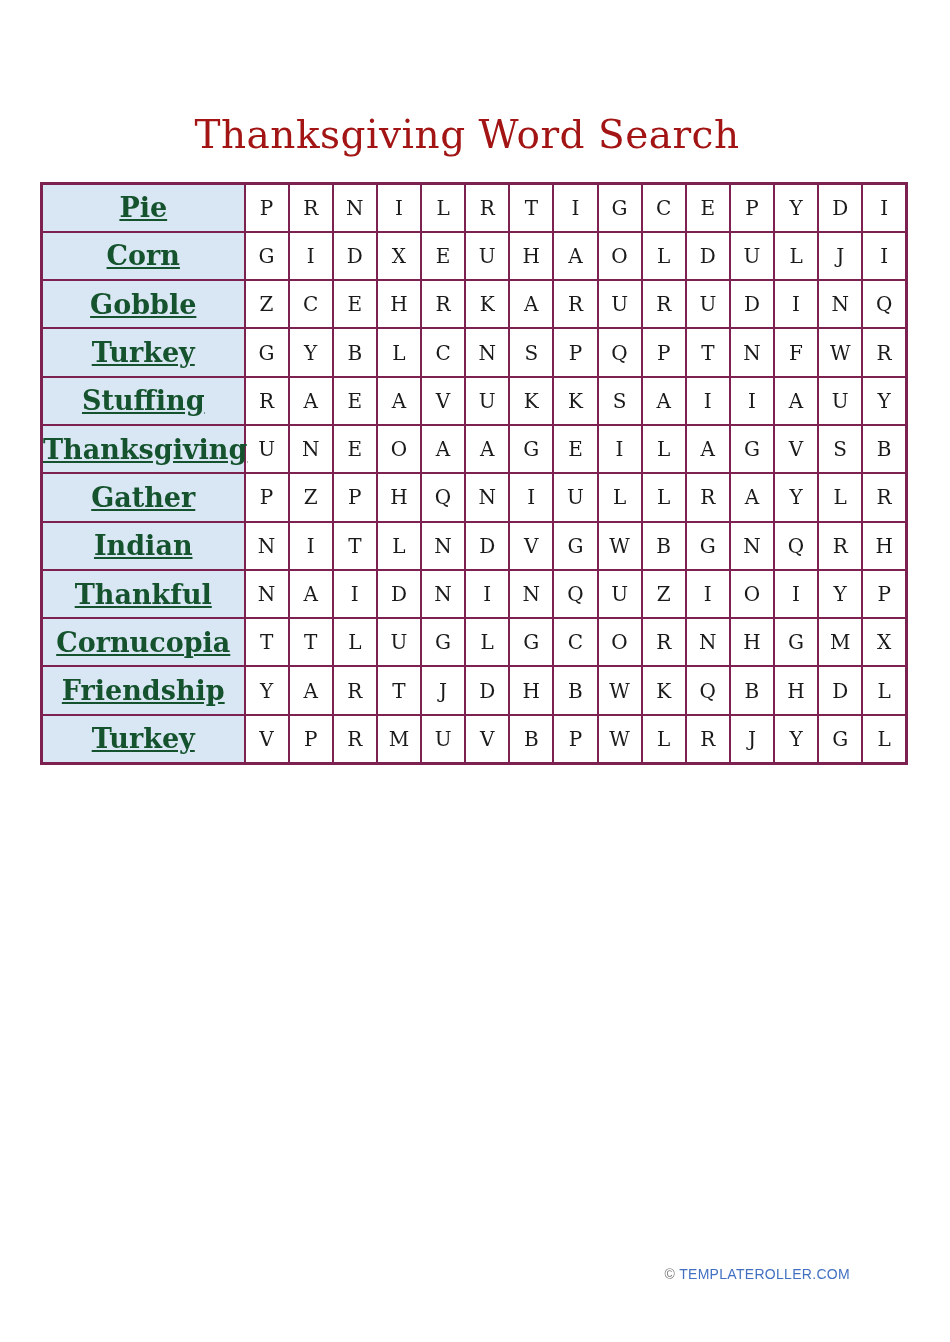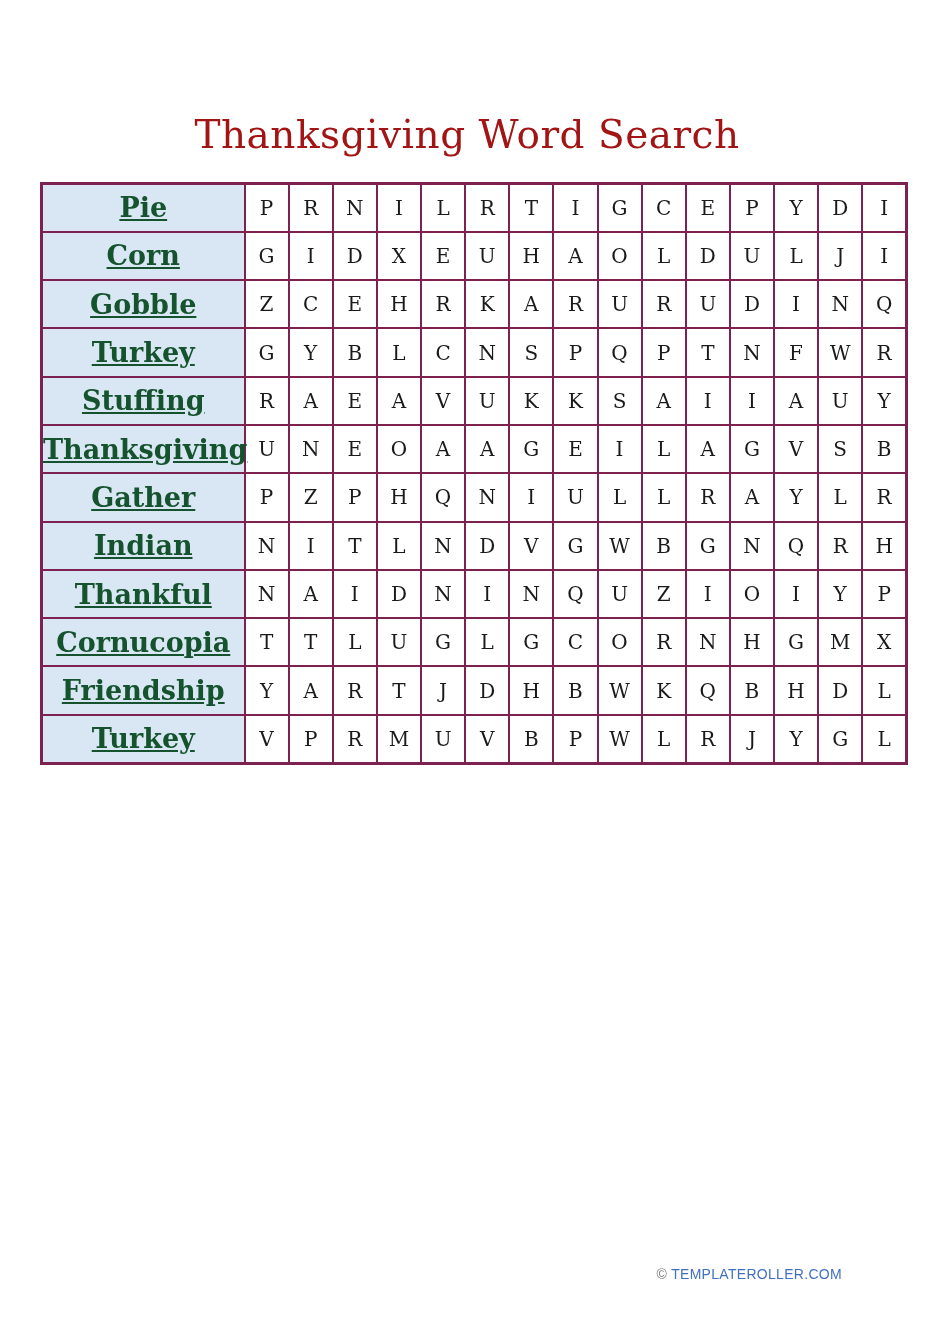--- a/index.html
+++ b/index.html
@@ -49,21 +49,21 @@
     text-decoration:underline;
   }
   td.letter-cell{
     background:#ffffff;
     font-size:20px;
     color:var(--letter-color);
   }
   .footer{
     position:absolute;
     top:1266px;
-    right:108px;
+    right:100px;
     font-family:"Liberation Sans", sans-serif;
     font-size:14px;
     letter-spacing:0.3px;
   }
   .footer .sym{color:var(--footer-sym);}
   .footer a{
     color:var(--footer-link);
     text-decoration:none;
   }
 </style>

